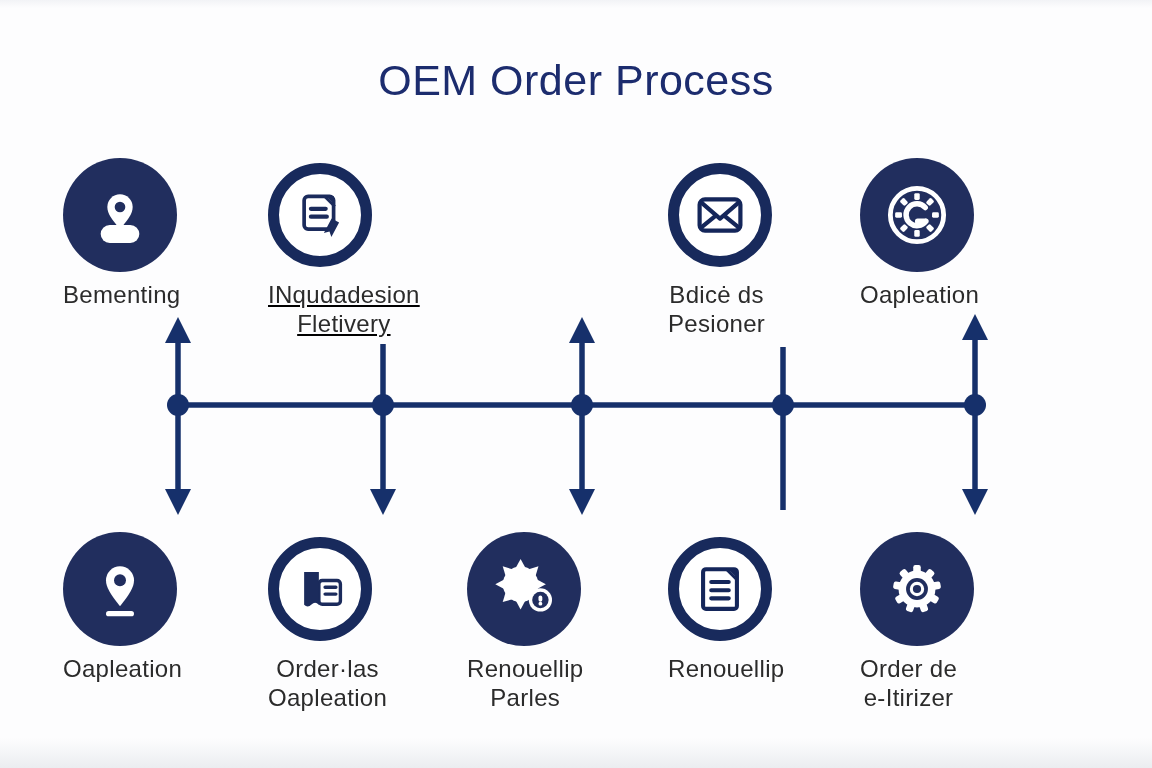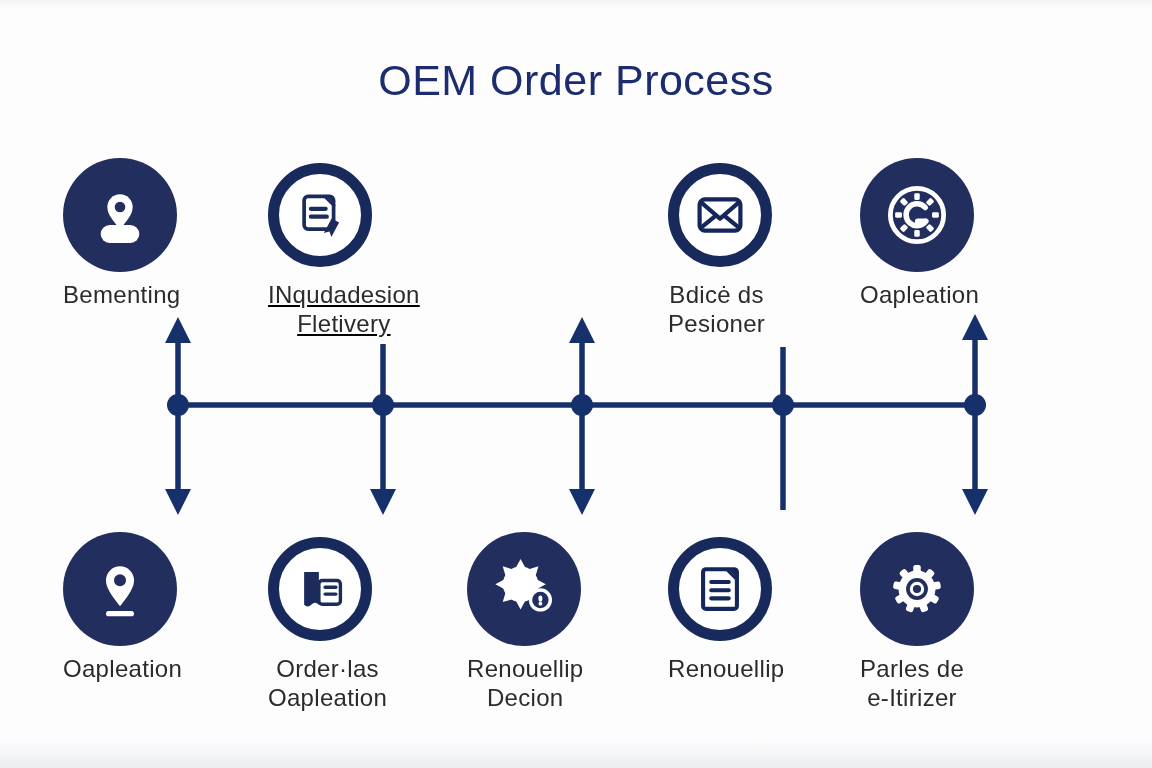--- a/index.html
+++ b/index.html
@@ -176,21 +176,21 @@
           <path d="M-7,-24 L0,-37 L7,-24 Z" transform="rotate(315)"></path>
         </g>
         <circle cx="24" cy="16" r="17" fill="#fff"></circle>
         <circle cx="24" cy="16" r="12" fill="#212e5e"></circle>
         <rect x="21.2" y="9.5" width="5.6" height="9" rx="2.8" fill="#fff"></rect>
         <circle cx="24" cy="21.5" r="2.8" fill="#fff"></circle>
       </svg>
     </div>
     <div class="label">
       <span>Renouellip</span>
-      <span>Decion</span>
+      <span>Parles</span>
     </div>
   </div>
 
   <div class="step" style="left: 668px; top: 532px;">
     <div class="badge outlined">
       <svg class="ic" viewBox="-60 -60 120 120" width="70" height="70">
         <rect x="-29" y="-34" width="58" height="68" rx="5" fill="#fff" stroke="#14265a" stroke-width="7"></rect>
         <path d="M11,-34 L29,-16" stroke="#14265a" stroke-width="5" fill="none"></path>
         <path d="M14,-34 H29 V-19 Z" fill="#14265a"></path>
         <path d="M-15,-12 H15 M-15,2 H15 M-15,16 H15" stroke="#14265a" stroke-width="7" stroke-linecap="round" fill="none"></path>
@@ -216,17 +216,17 @@
           <rect x="-5.5" y="-35" width="11" height="13" rx="3" transform="rotate(240)"></rect>
           <rect x="-5.5" y="-35" width="11" height="13" rx="3" transform="rotate(280)"></rect>
           <rect x="-5.5" y="-35" width="11" height="13" rx="3" transform="rotate(320)"></rect>
         </g>
         <circle r="16" fill="#212e5e"></circle>
         <circle r="10.5" fill="#fff"></circle>
         <circle r="6" fill="#212e5e"></circle>
       </svg>
     </div>
     <div class="label">
-      <span>Parles de</span>
+      <span>Order de</span>
       <span>e-Itirizer</span>
     </div>
   </div>
 </div>
 
 </body></html>

